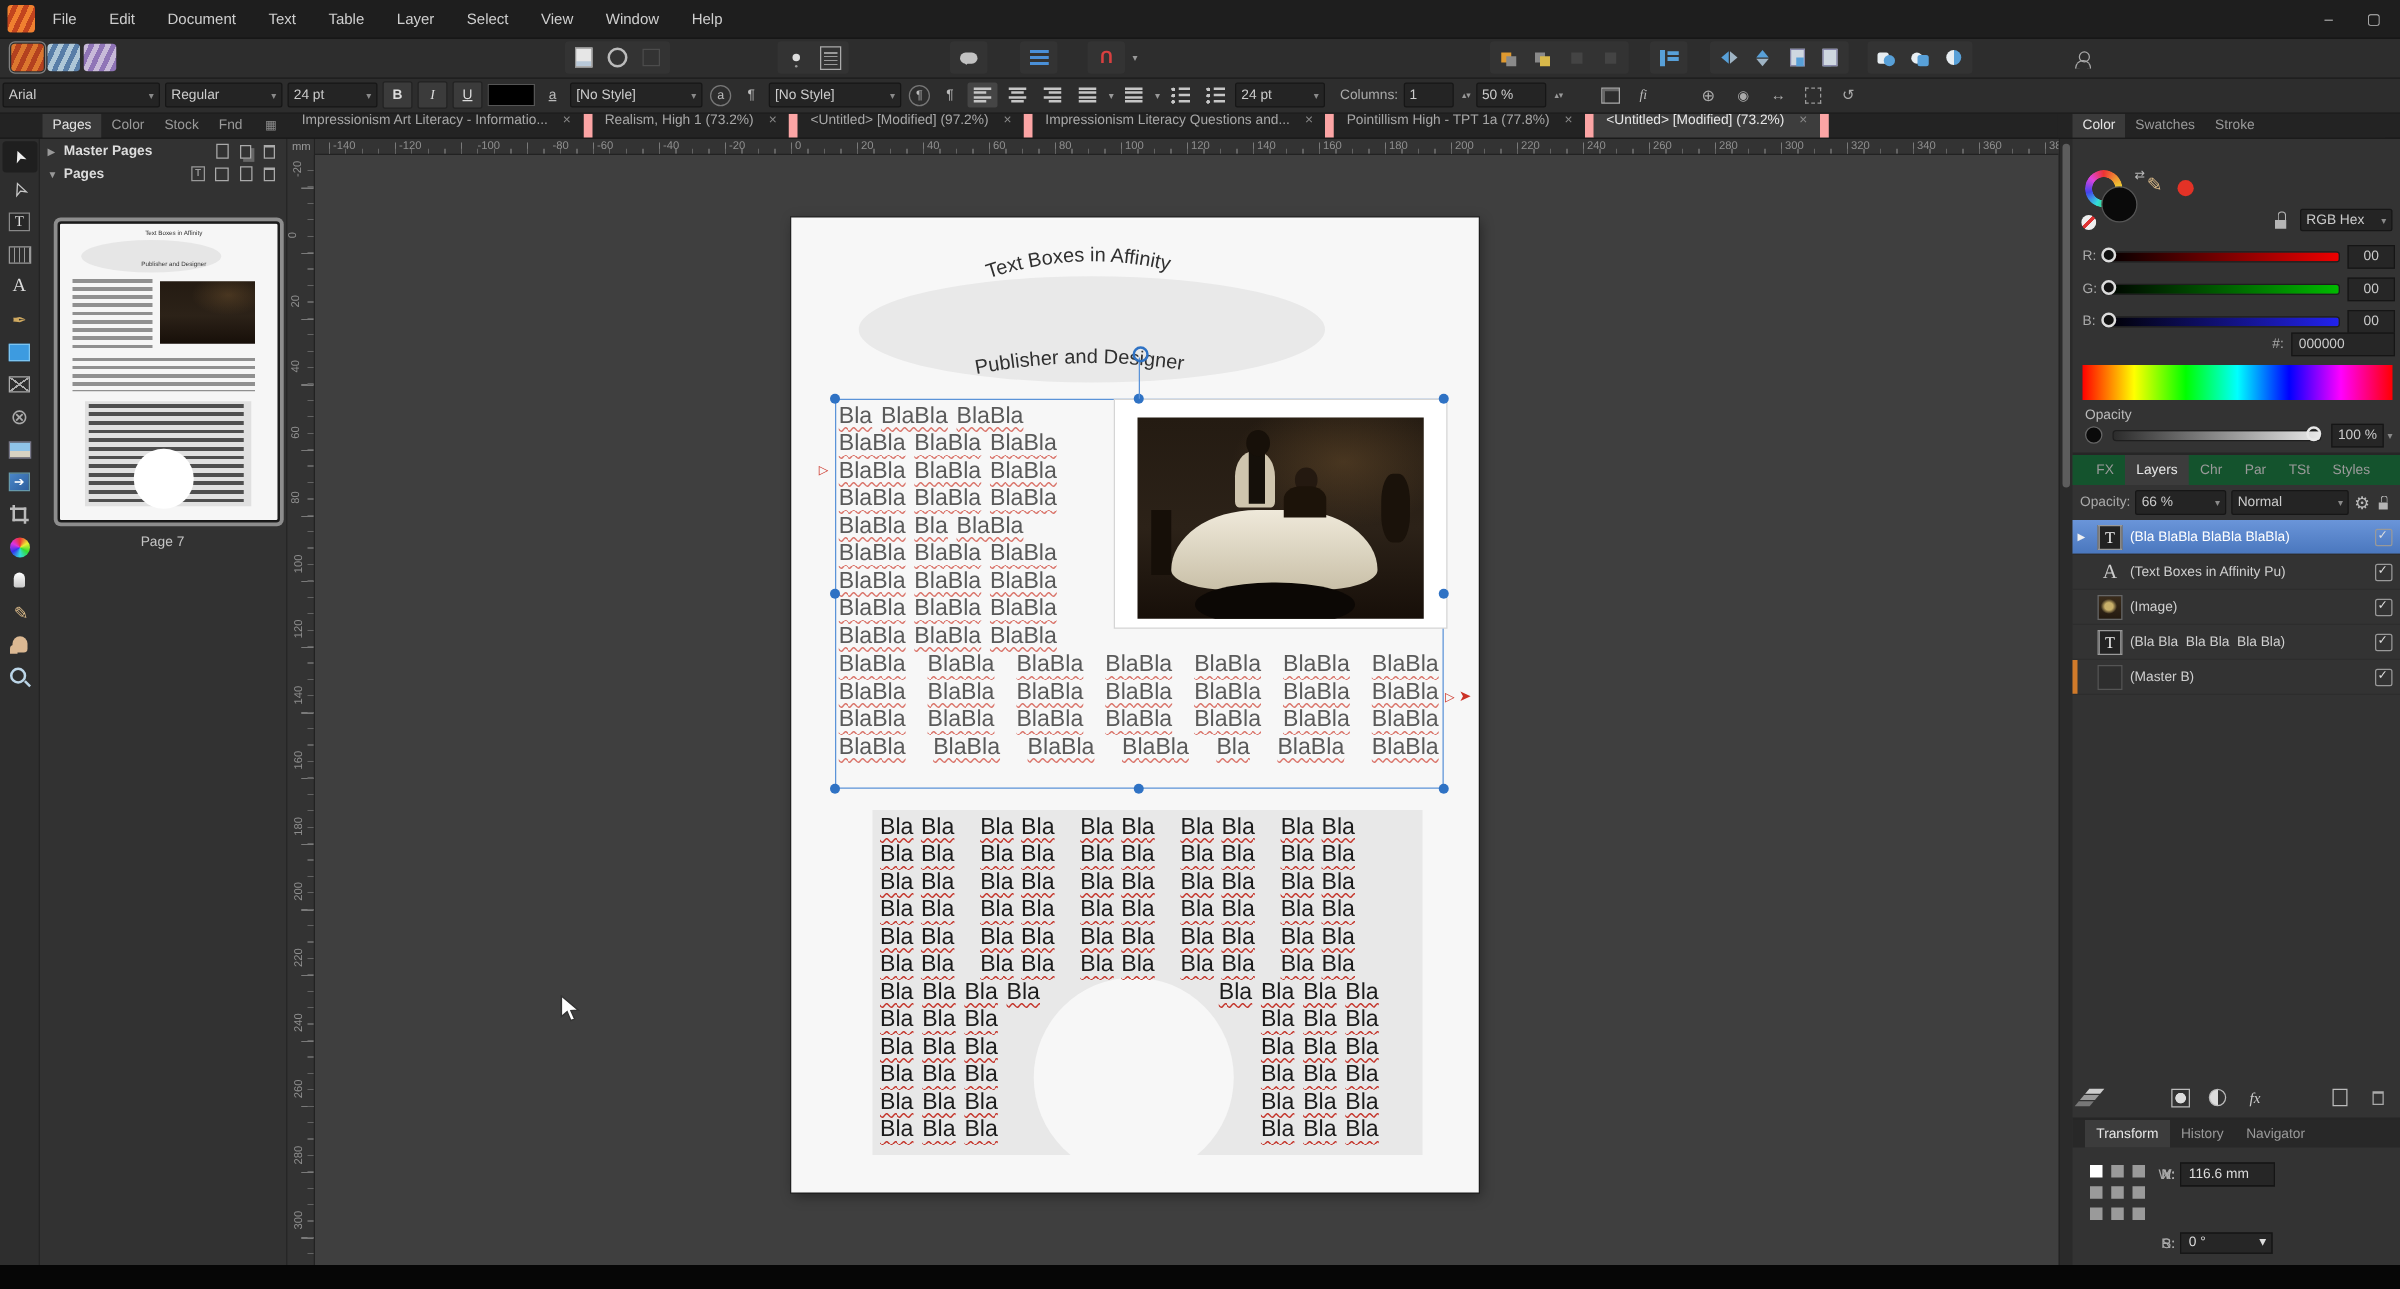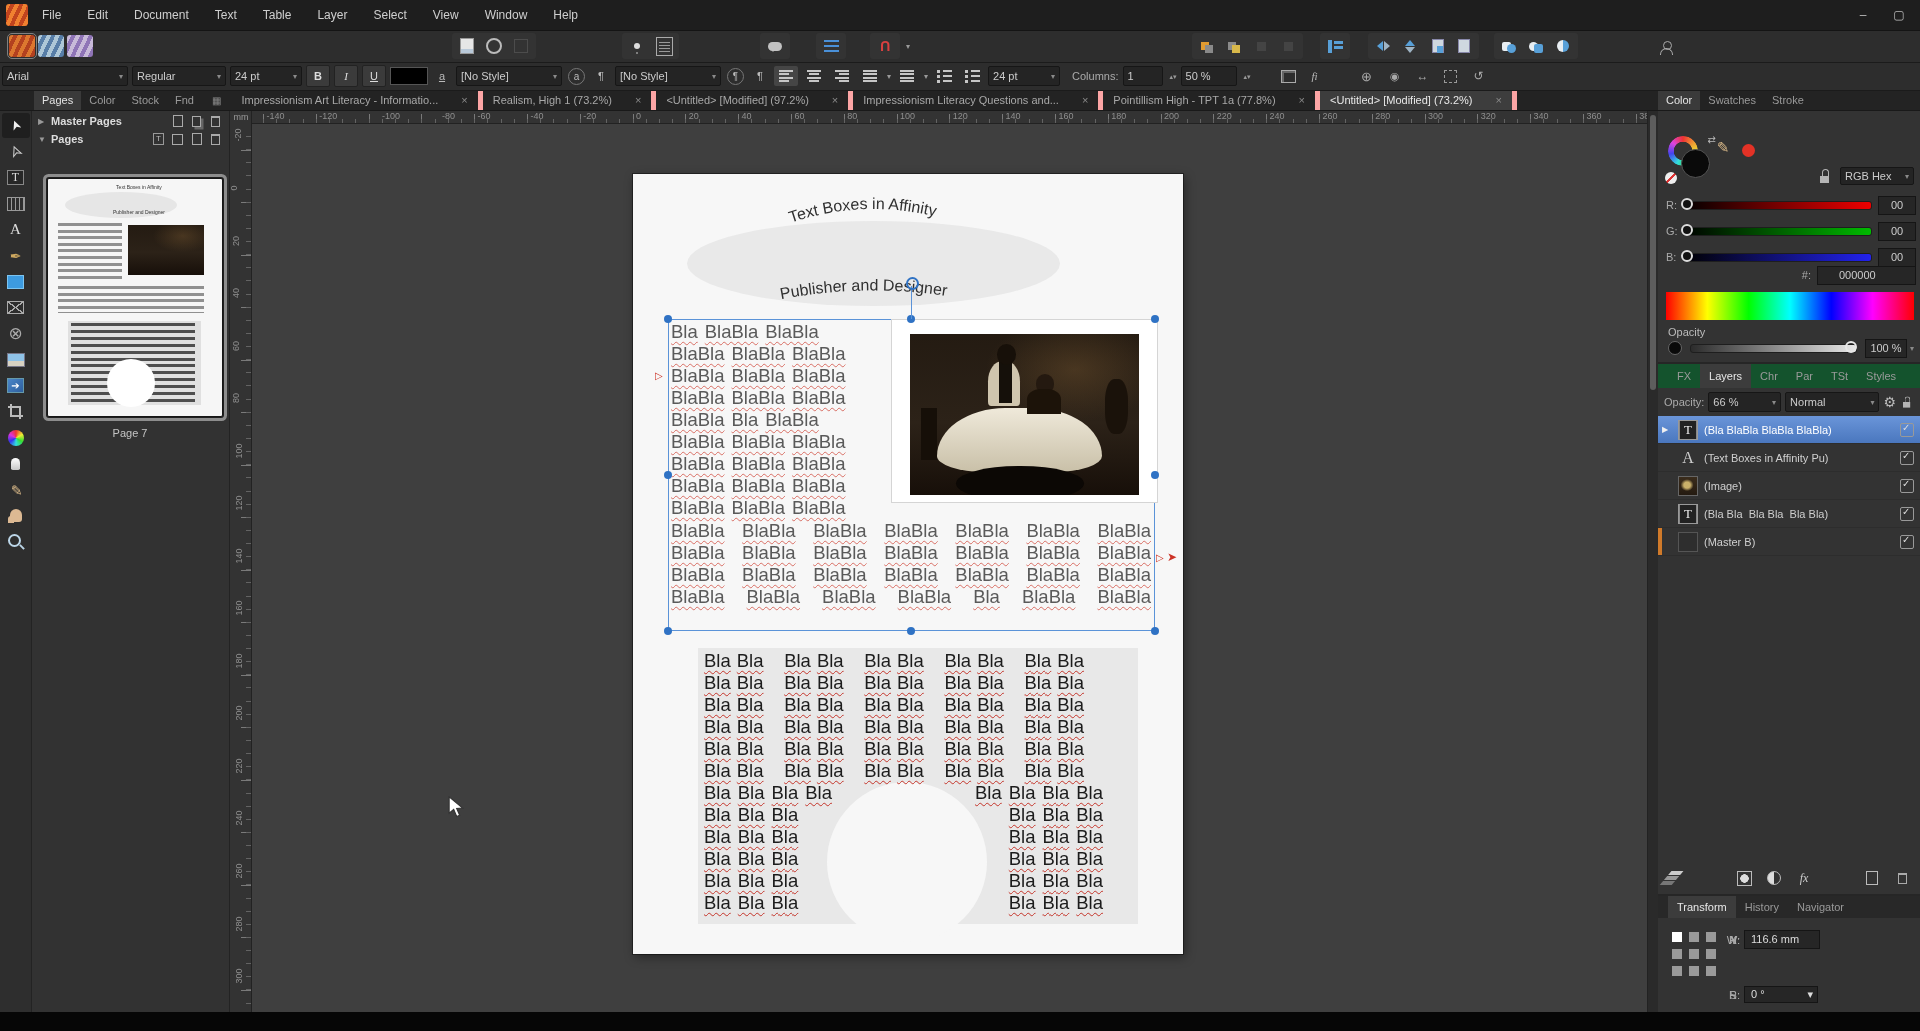--- a/index.html
+++ b/index.html
@@ -104,21 +104,21 @@
   .i-refresh::before{content:"↺";color:#aaa;font-size:12px}
 
   
   .tabrow{position:absolute;left:0;top:90px;width:100%;height:20px;background:#232323;display:flex;
           align-items:stretch;border-bottom:1px solid #191919;z-index:27}
   .ptab{padding:0 8px;display:flex;align-items:center;color:#9a9a9a}
   .ptab.active{background:#3a3a3a;color:#e4e4e4}
   .panel-tabs{display:flex;margin-left:34px}
   .pmenu{display:flex;align-items:center;color:#888;padding:0 10px;font-size:10px}
   .doctabs{display:flex}
-  .dtab{display:flex;align-items:center;gap:23px;padding:0 10px;color:#a8a8a8;border-right:5px solid #fca5a5;max-width:250px;white-space:nowrap}
+  .dtab{display:flex;align-items:flex-start;gap:12px;padding:0 10px;color:#a8a8a8;border-right:7px solid #fca5a5;max-width:250px;white-space:nowrap}
   .dtab .x{color:#8a8a8a;font-size:11px}
   .dtab.active{background:#3d3d3d;color:#e8e8e8}
   .righttabs{position:absolute;right:12px;top:0;width:262px;height:20px;display:flex;background:#232323;padding-left:12px;box-sizing:border-box}
 
   
   .main{position:absolute;left:0;top:110px;width:1920px;height:902px}
 
   
   .toolcol{position:absolute;left:0;top:0;width:32px;height:902px;background:#2e2e2e;border-right:1px solid #232323;padding-top:2px;box-sizing:border-box}
   .tool{width:28px;height:25px;margin:1px auto;display:flex;align-items:center;justify-content:center;border-radius:3px;position:relative}
@@ -247,21 +247,21 @@
   .cp-mode{position:absolute;left:182px;top:57px;width:74px;height:18px;box-sizing:border-box}
   .crow{position:absolute;left:8px;right:4px;height:18px;display:flex;align-items:center}
   .crow .clab{width:16px;color:#aaa}
   .ctrack{position:relative;height:7px;border-radius:3px;flex:1;border:1px solid #1e1e1e}
   .ctrack.r{background:linear-gradient(90deg,#000,#e00)}
   .ctrack.g{background:linear-gradient(90deg,#000,#0b0)}
   .ctrack.b{background:linear-gradient(90deg,#000,#22e)}
   .knob{position:absolute;left:-2px;top:-4px;width:12px;height:12px;border-radius:50%;background:#111;border:2px solid #dcdcdc;box-sizing:border-box}
   .cval{width:36px;height:17px;margin-left:6px;background:#262626;border:1px solid #151515;color:#ccc;text-align:center;line-height:17px}
   .hexrow{position:absolute;left:0;right:4px;top:156px;height:18px;display:flex;align-items:center;justify-content:flex-end;gap:6px}
-  .hexbox{width:76px;height:17px;background:#262626;border:1px solid #151515;color:#ccc;line-height:17px;padding-left:21px}
+  .hexbox{width:76px;height:17px;background:#262626;border:1px solid #151515;color:#ccc;line-height:17px;padding-left:5px}
   .spectrum{position:absolute;left:8px;right:6px;top:182px;height:28px;
     background:linear-gradient(90deg,#f00,#ff0,#0f0,#0ff,#00f,#f0f,#f00)}
   .op-label{position:absolute;left:10px;top:216px;color:#bbb}
   .oprow{position:absolute;left:10px;right:6px;top:230px;height:16px;display:flex;align-items:center}
   .opdot{width:12px;height:12px;border-radius:50%;background:#0a0a0a;border:1px solid #666;margin-right:8px}
   .optrack{position:relative;flex:1;height:7px;border-radius:3px;background:linear-gradient(90deg,#2c2c2c,#e8e8e8);border:1px solid #1e1e1e}
   .opknob{position:absolute;right:-1px;top:-4px;width:12px;height:12px;border-radius:50%;border:2px solid #e8e8e8;background:transparent;box-sizing:border-box}
   .opval{width:40px;height:17px;margin-left:8px;background:#262626;border:1px solid #151515;color:#ccc;text-align:center;line-height:17px}
   .seccaret{color:#8a8a8a;font-size:8px;margin-left:3px}
   .ldivider{position:absolute;left:0;right:0;top:252px;height:2px;background:#262626}

